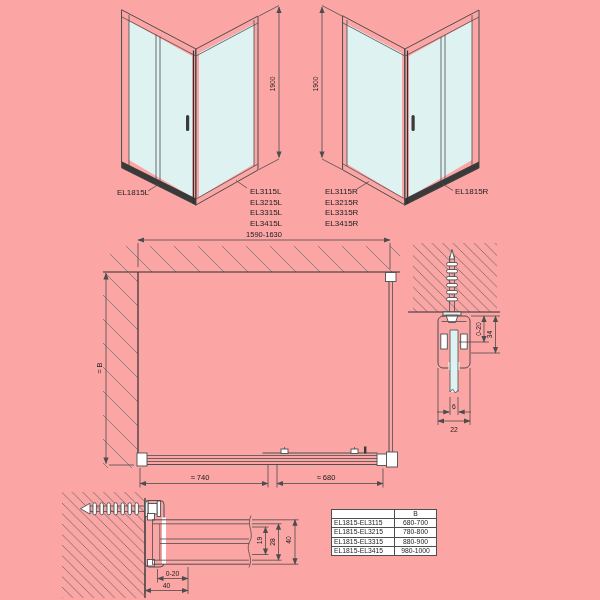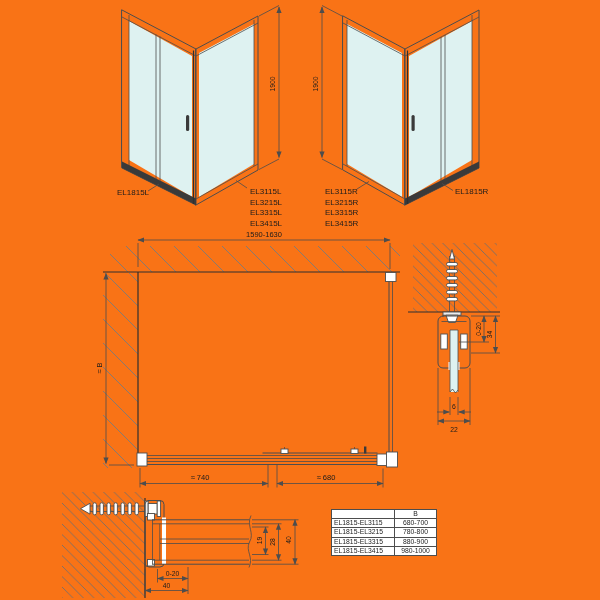--- a/index.html
+++ b/index.html
@@ -1,16 +1,16 @@
 <!DOCTYPE html>
 <html><head>
 <meta charset="utf-8">
 <style>
   html,body{margin:0;padding:0;background:#fff;}
-  #page{position:relative;width:600px;height:600px;background:#f97316;overflow:hidden;
+  #page{position:relative;width:600px;height:600px;background:#fca5a5;overflow:hidden;
         font-family:"Liberation Sans",sans-serif;}
   svg text{font-family:"Liberation Sans",sans-serif;fill:#1c1c1c;}
   .lbl{font-size:8px;}
   .txt{font-size:7.5px;}
   .txs{font-size:6.8px;}
   .ln{stroke:#4d4d4d;stroke-width:1;fill:none;stroke-linecap:square;}
   .lt{stroke:#4d4d4d;stroke-width:0.8;fill:none;}
   .lk{stroke:#303030;stroke-width:1.2;fill:none;}
   .fw{fill:#ffffff;stroke:#4d4d4d;stroke-width:0.9;}
   .fe{fill:#ededed;stroke:#4d4d4d;stroke-width:0.9;}

